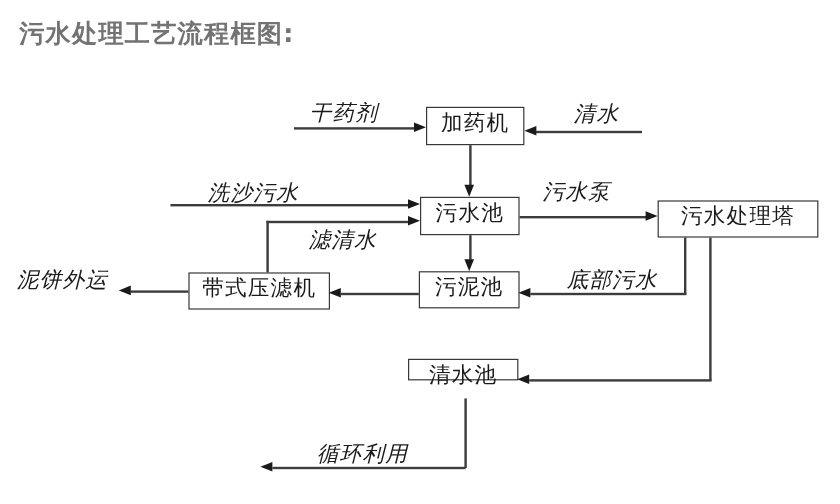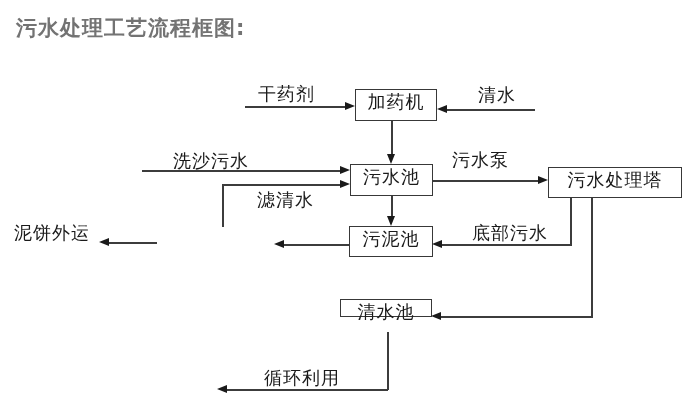--- a/index.html
+++ b/index.html
@@ -10,21 +10,21 @@
   .title{
     position:absolute;left:16px;top:14px;font-size:21px;font-weight:bold;
     letter-spacing:1px;color:#737373;white-space:nowrap;
   }
   .box{
     position:absolute;border:1.5px solid #383838;background:#ffffff;
     display:flex;align-items:flex-start;justify-content:center;
     font-size:18px;letter-spacing:1px;color:#1a1a1a;white-space:nowrap;box-sizing:border-box;
   }
   .lbl{
-    position:absolute;font-size:18px;letter-spacing:1px;color:#1a1a1a;white-space:nowrap;
+    position:absolute;font-size:18px;letter-spacing:1px;color:#1a1a1a;white-space:nowrap;font-style:italic;
   }
   .hl{position:absolute;height:1.5px;background:#3c3c3c;}
   .vl{position:absolute;width:1.5px;background:#3c3c3c;}
   .arr{position:absolute;width:0;height:0;}
   .arr-r{border-top:4.5px solid transparent;border-bottom:4.5px solid transparent;border-left:10px solid #1a1a1a;}
   .arr-l{border-top:4.5px solid transparent;border-bottom:4.5px solid transparent;border-right:10px solid #1a1a1a;}
   .arr-d{border-left:4.5px solid transparent;border-right:4.5px solid transparent;border-top:10px solid #1a1a1a;}
 </style>
 </head>
 <body>
@@ -37,20 +37,23 @@
     <span>加药机</span>
   </div>
   <div class="box" style="left:350px;top:164px;width:83px;height:32px">
     <span>污水池</span>
   </div>
   <div class="box" style="left:548px;top:167px;width:134px;height:31px">
     <span>污水处理塔</span>
   </div>
   <div class="box" style="left:349px;top:226px;width:84px;height:31px">
     <span>污泥池</span>
+  </div>
+  <div class="box" style="left:157px;top:227px;width:118px;height:31px">
+    <span>带式压滤机</span>
   </div>
   <div class="box" style="left:340px;top:299px;width:92px;height:18px">
     <span>清水池</span>
   </div>
 
   <div class="lbl" style="left:258px;top:82px">干药剂</div>
   <div class="lbl" style="left:478px;top:83px">清水</div>
   <div class="lbl" style="left:173px;top:149px">洗沙污水</div>
   <div class="lbl" style="left:257px;top:188px">滤清水</div>
   <div class="lbl" style="left:452px;top:148px">污水泵</div>

